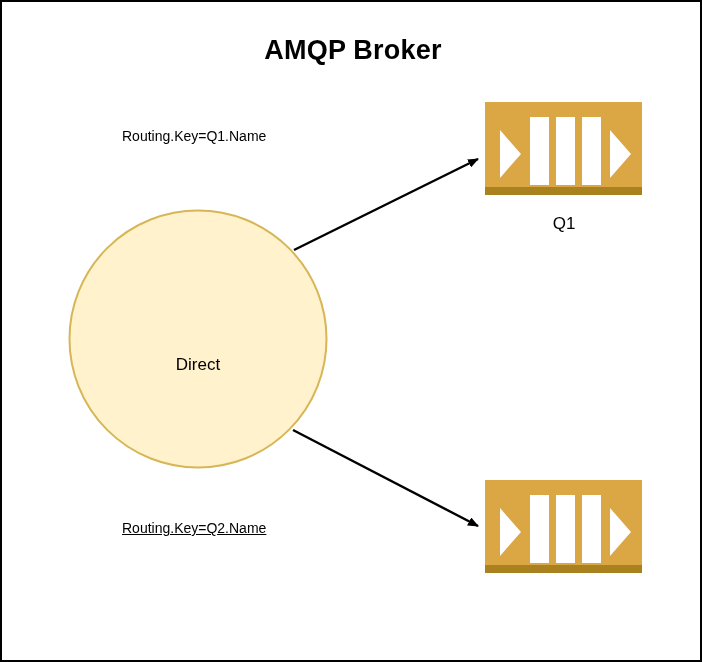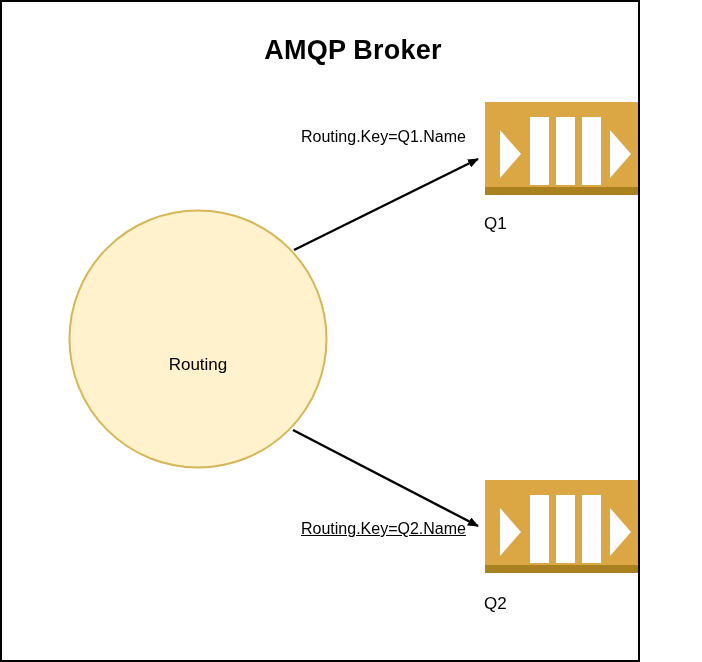--- a/index.html
+++ b/index.html
@@ -6,21 +6,21 @@
   html, body {
     margin: 0;
     padding: 0;
     background: #ffffff;
   }
   body {
     font-family: "Liberation Sans", sans-serif;
   }
   #canvas {
     position: relative;
-    width: 640px;
+    width: 702px;
     height: 662px;
     background: #ffffff;
     box-sizing: border-box;
     border: 2px solid #000000;
     overflow: hidden;
   }
   #diagram-svg {
     position: absolute;
     left: 0;
     top: 0;
@@ -37,37 +37,37 @@
   #page-title {
     left: 0;
     top: 33px;
     width: 702px;
     text-align: center;
     font-size: 27px;
     font-weight: bold;
     letter-spacing: 0.2px;
   }
   .edge-label {
-    font-size: 16px;
-    text-align: right;
+    font-size: 14px;
+    text-align: left;
   }
   #edge-label-q1 {
     left: 120px;
     top: 126px;
     width: 344px;
   }
   #edge-label-q2 {
     left: 120px;
     top: 518px;
     width: 344px;
     text-decoration: underline;
   }
   .queue-caption {
     font-size: 17px;
-    text-align: left;
+    text-align: center;
     width: 160px;
   }
   #queue-label-q1 { left: 482px; top: 212px; }
   #queue-label-q2 { left: 482px; top: 592px; }
   #exchange-label {
     left: 67px;
     top: 314px;
     width: 258px;
     text-align: center;
     font-size: 17px;
@@ -113,20 +113,19 @@
     </g>
   </svg>
 
   <div class="txt" id="page-title">AMQP Broker</div>
 
   <div class="txt edge-label" id="edge-label-q1">Routing.Key=Q1.Name</div>
 
   <div class="txt edge-label" id="edge-label-q2">Routing.Key=Q2.Name</div>
 
   <div class="txt" id="exchange-label">
-    <span class="line">Routing</span>
+    <span class="line">Direct</span>
   </div>
 
   <div class="txt queue-caption" id="queue-label-q1">Q1</div>
 
-  <div class="txt queue-caption" id="queue-label-q2">Q2</div>
 
 </div>
 
 </body></html>

